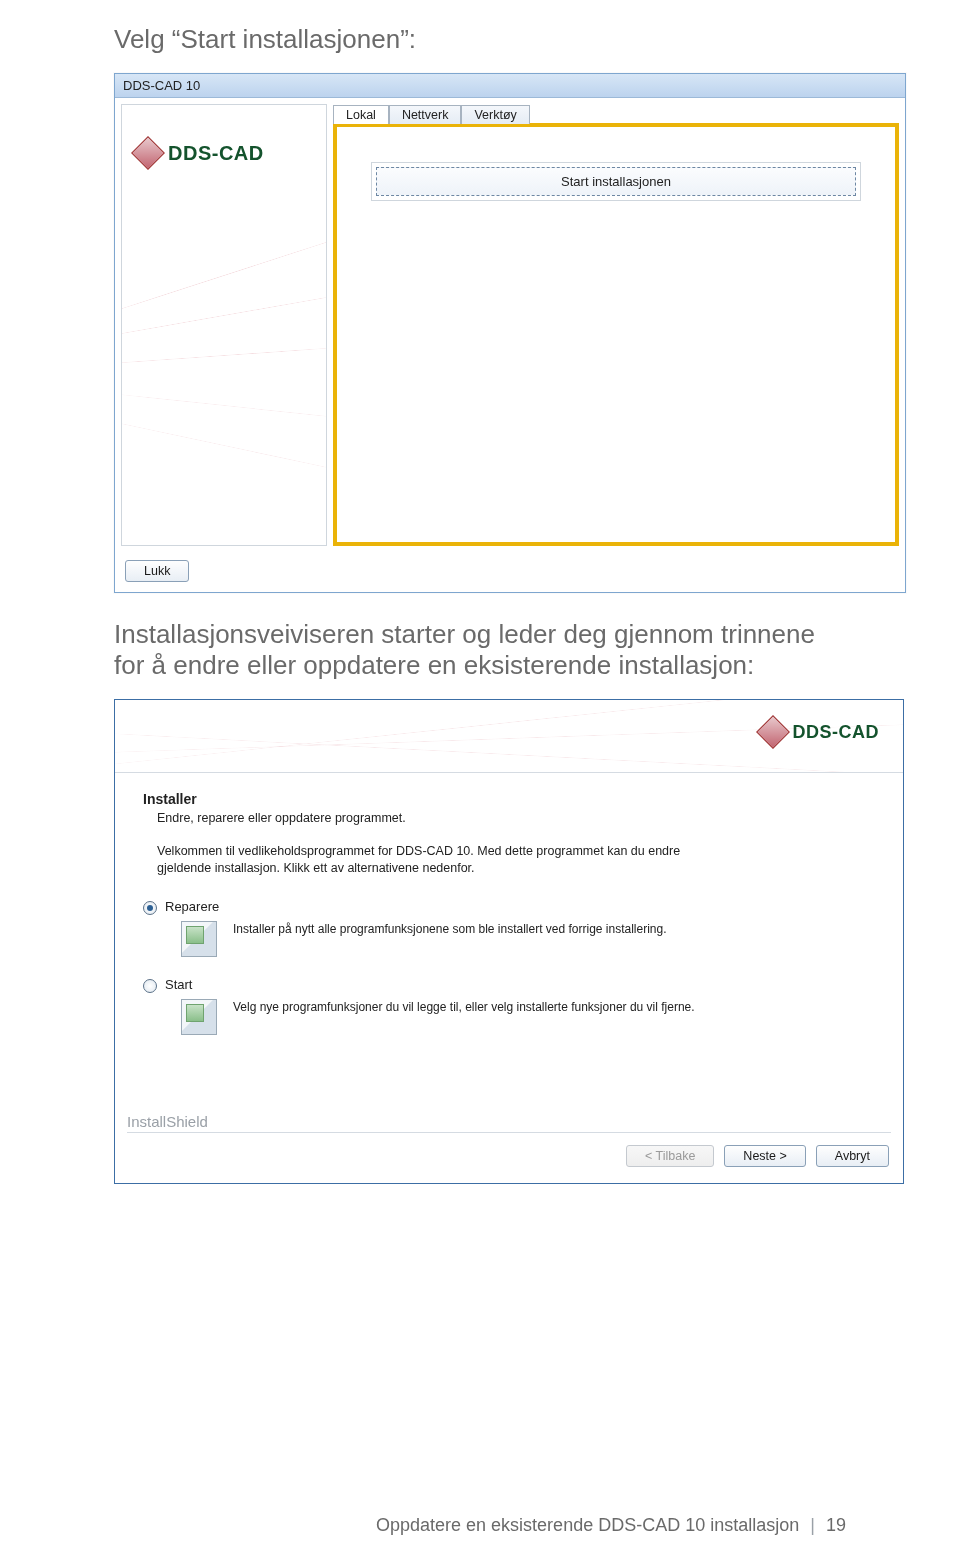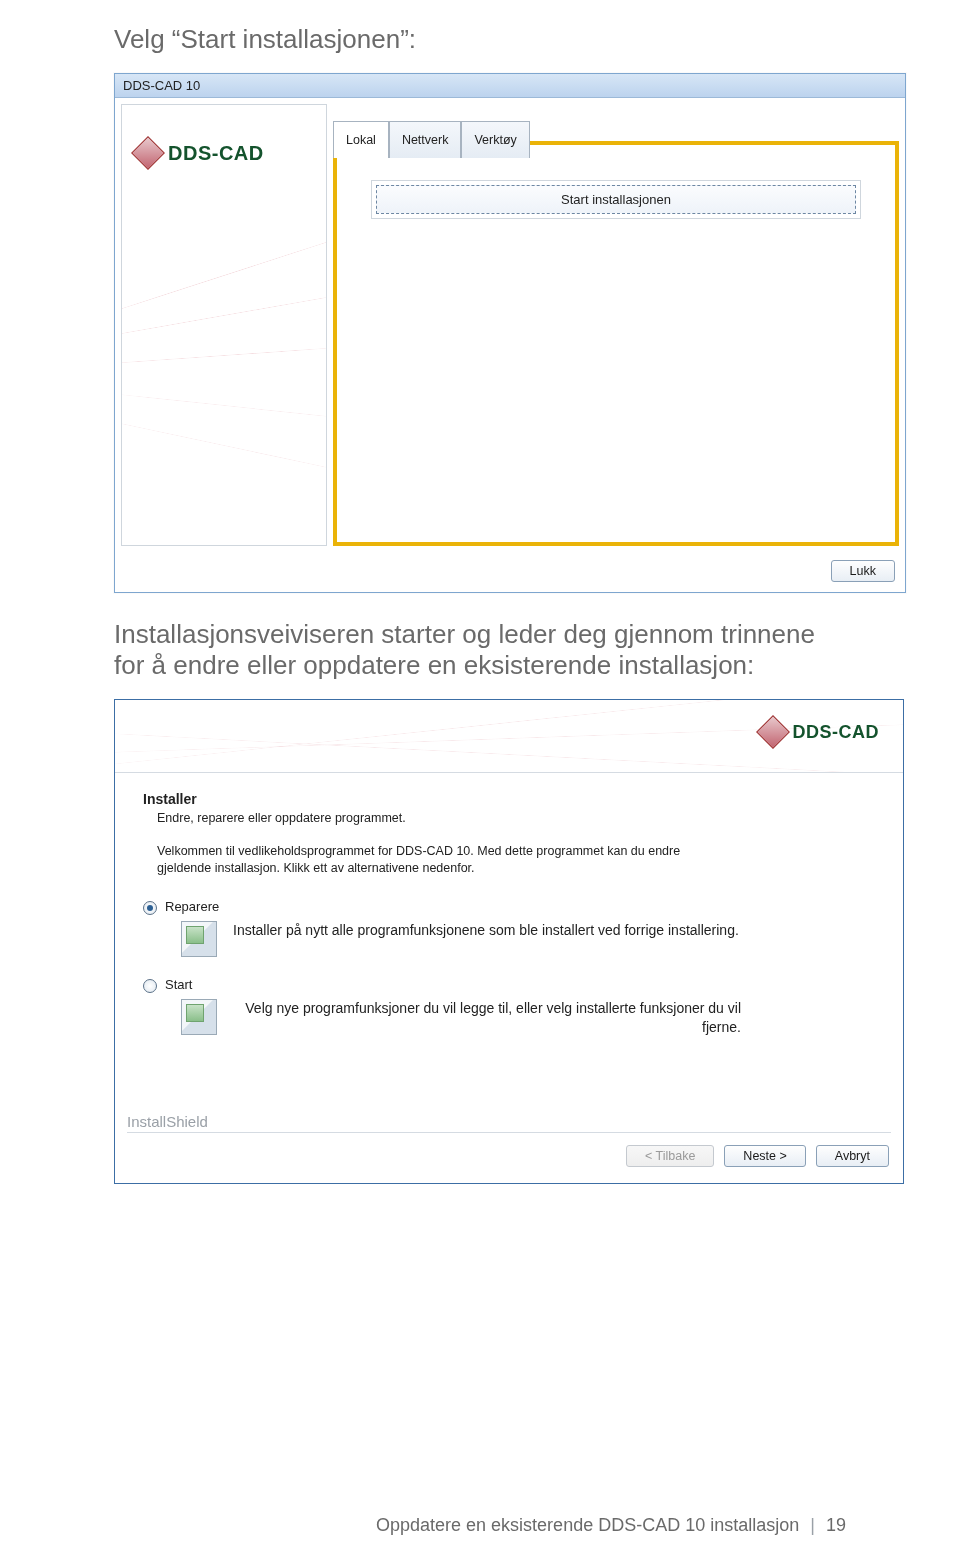--- a/index.html
+++ b/index.html
@@ -91,24 +91,24 @@
     flex-direction: column;
   }
   .tabs {
     display: flex;
     gap: 0;
     font-size: 12.5px;
   }
   .tab {
     border: 1px solid #a7b3c0;
     border-bottom: none;
-    padding: 11px 12px;
+    padding: 2px 12px;
     background: linear-gradient(#f4f7fb,#e5ecf4);
     position: relative;
-    top: 17px;
+    top: 1px;
     color: #222;
   }
   .tab.active {
     background: #fff;
     z-index: 2;
   }
   .tabcontent {
     flex: 1;
     border: 4px solid #eab308;
     background: #fff;
@@ -125,21 +125,20 @@
     outline: 1px solid #cfd6dd;
     outline-offset: 4px;
     background: linear-gradient(#fbfcfe,#eef3f9);
     font-size: 13px;
     color: #222;
     padding: 6px 0;
     text-align: center;
   }
   .win1-footer {
     display: flex;
-    justify-content: flex-end;
     padding: 8px 10px 10px 10px;
   }
   .btn {
     font-size: 12.5px;
     padding: 3px 18px;
     border: 1px solid #8aa0b7;
     border-radius: 3px;
     background: linear-gradient(#fefefe,#e8eef5);
     color: #1a1a1a;
   }
@@ -255,23 +254,22 @@
     background: linear-gradient(135deg,#f3f6f9 45%,#d6e0ea 46%);
     position: relative;
   }
   .pkg-icon::after{
     content:"";
     position:absolute; left:4px; top:4px; width:16px; height:16px;
     background: linear-gradient(#c7e2c7,#8abf8a);
     border:1px solid #6fa36f;
   }
   .opt-text {
-    font-size: 14px;
+    font-size: 12px;
     line-height: 1.35;
-    text-align: right;
   }
   .install-shield-label {
     color:#9aa0a7;
     font-size:15px;
     padding: 0 12px 2px 12px;
   }
   .win2-sep {
     margin: 0 12px;
     border: none;
     border-top: 1px solid #d5dbe2;

